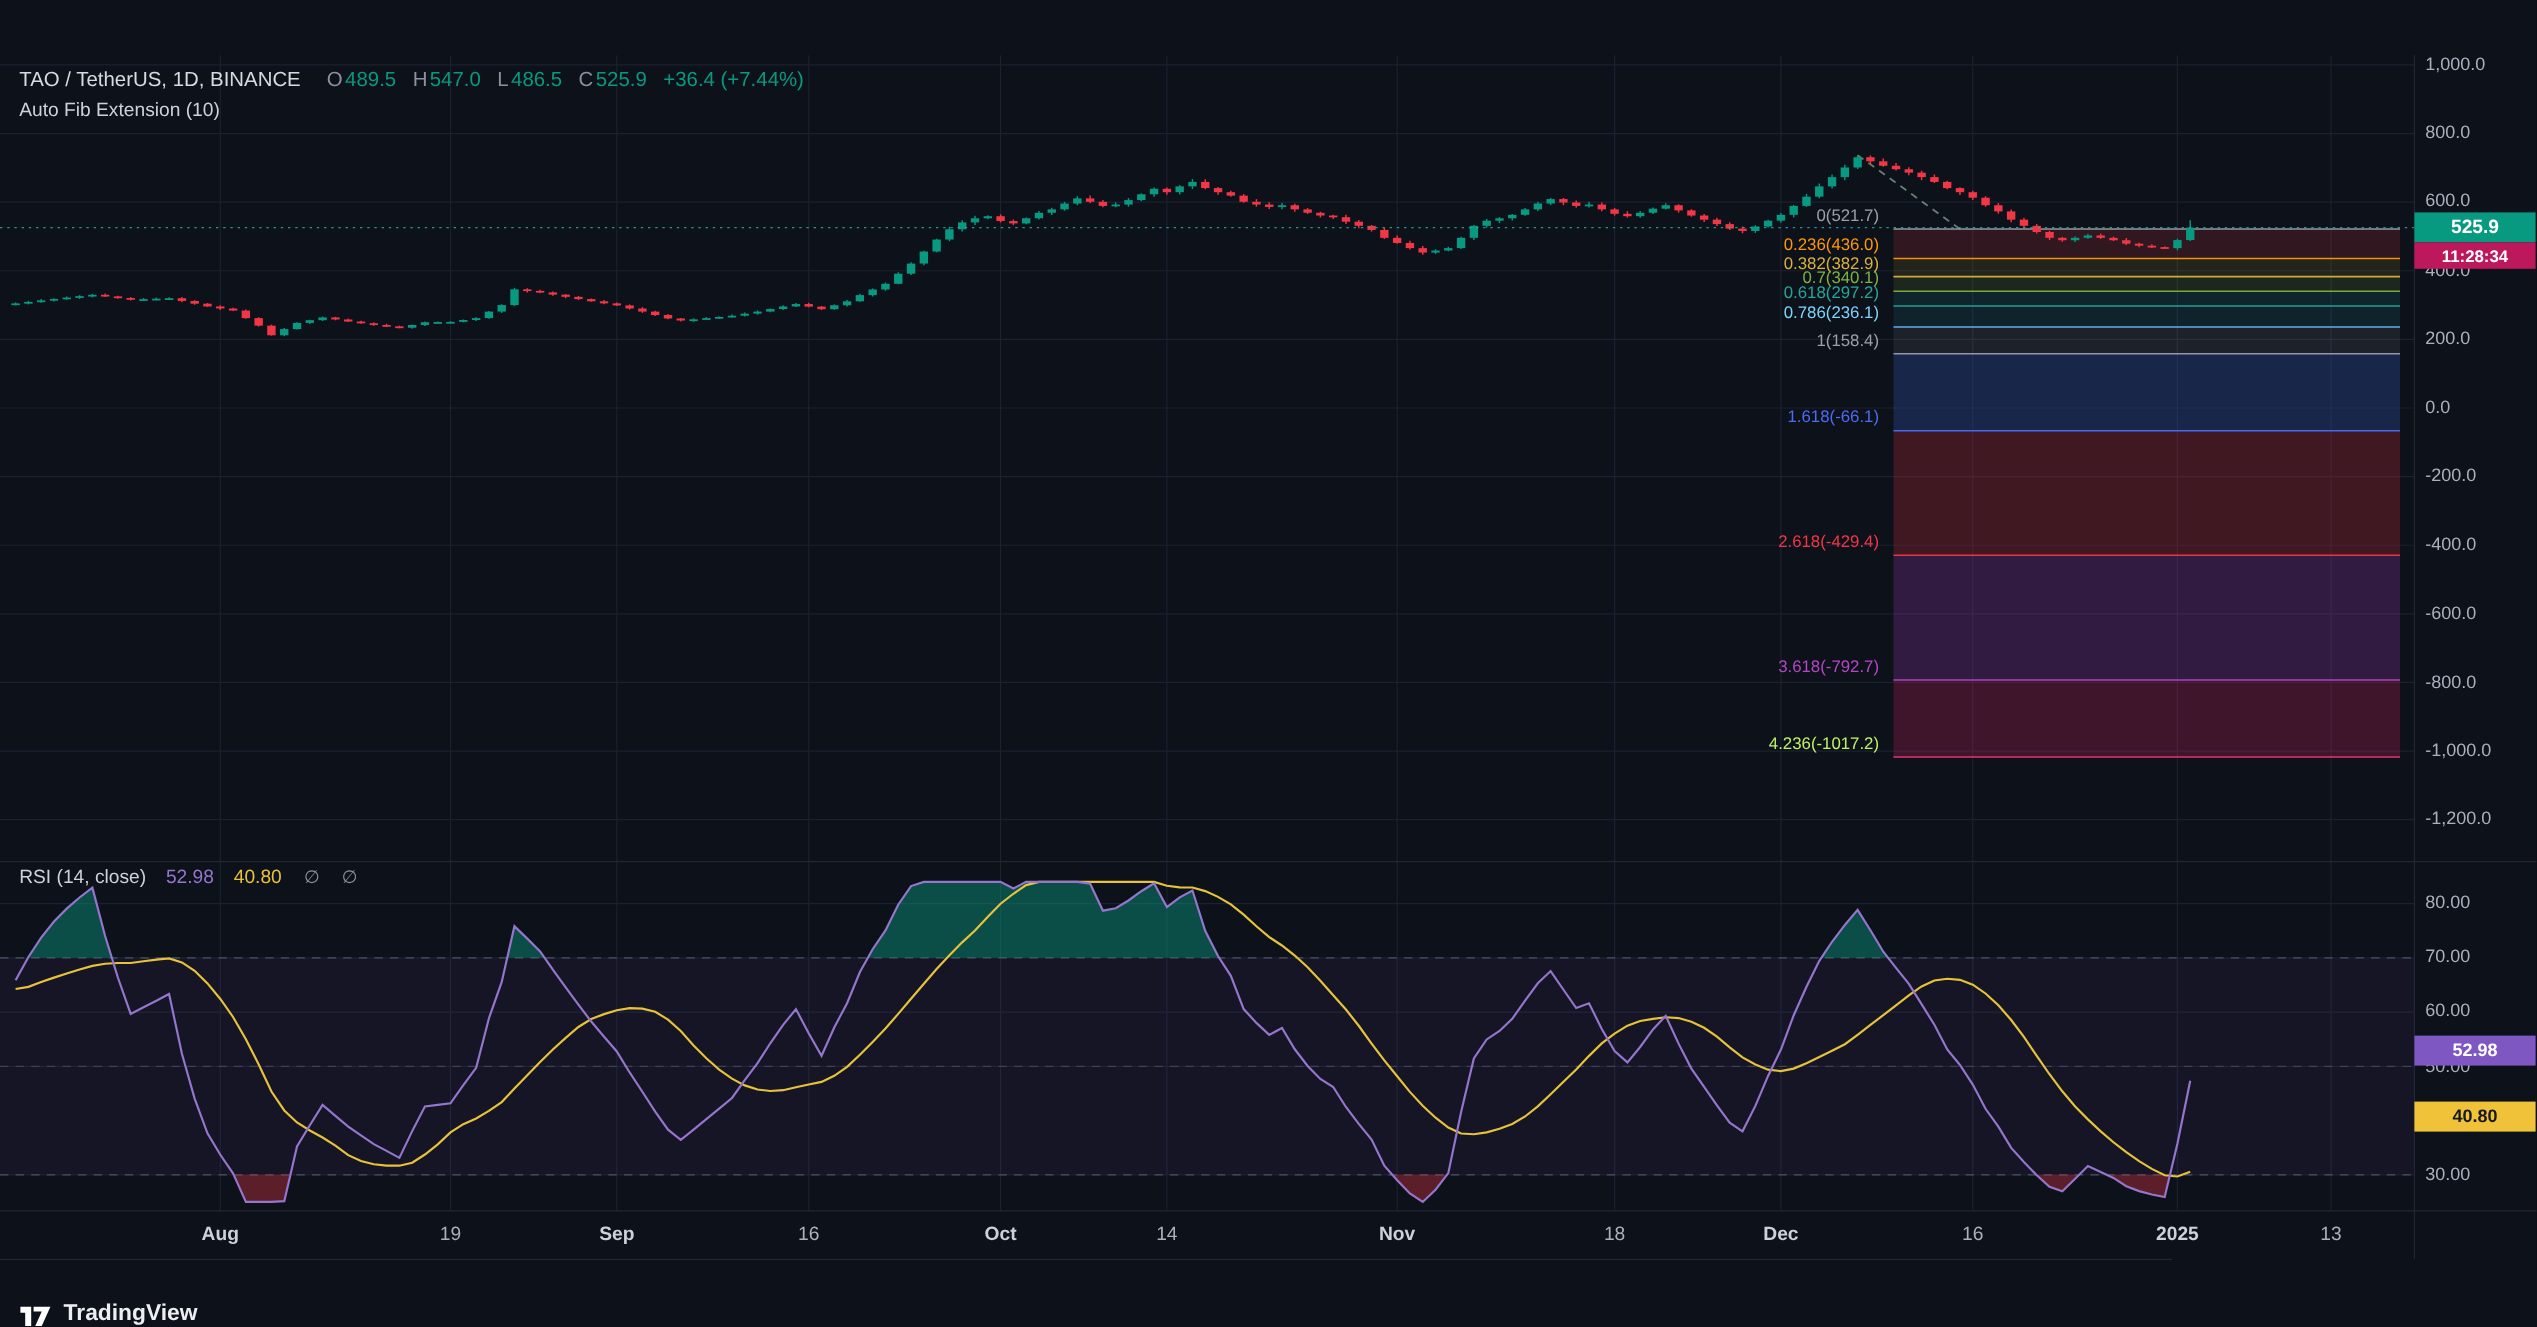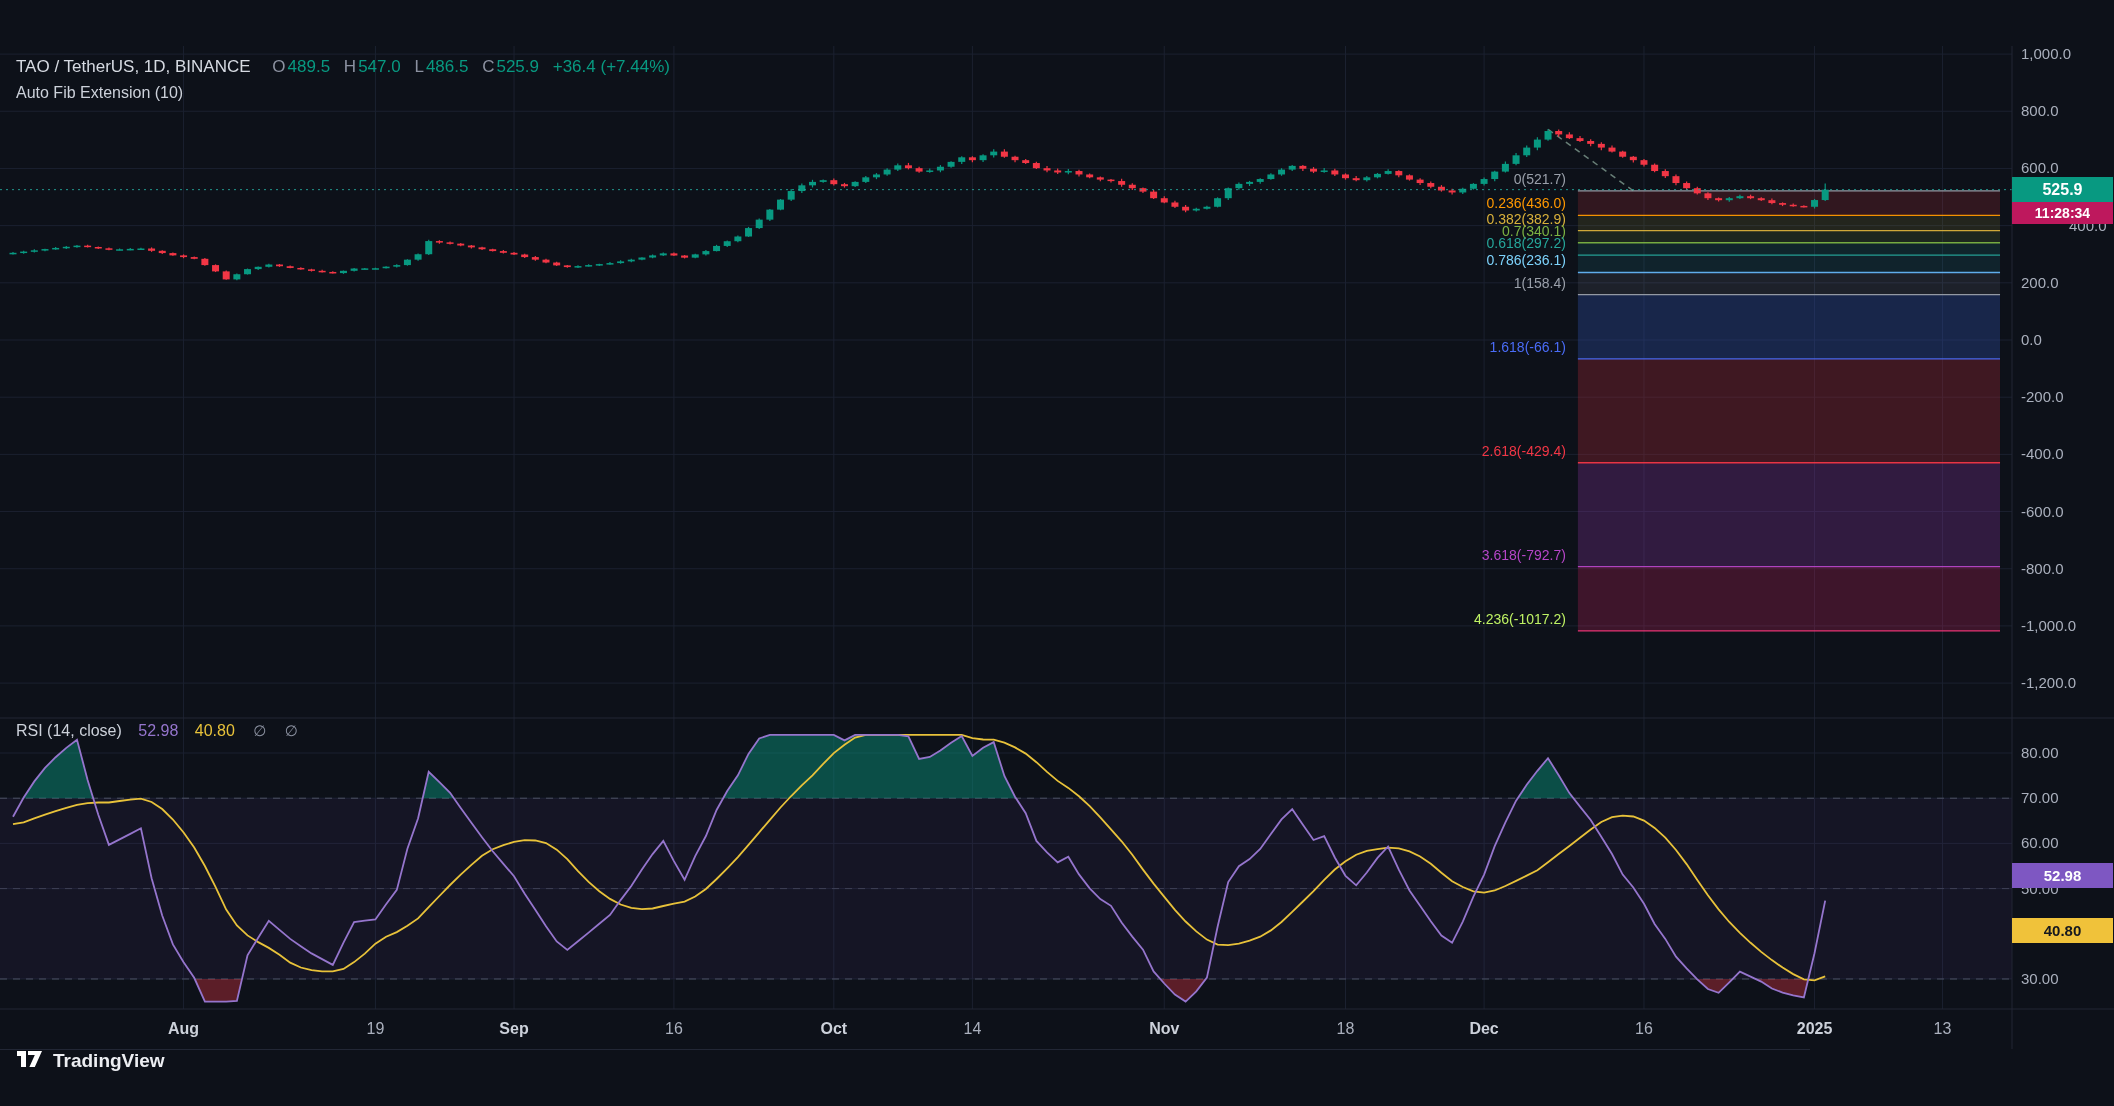--- a/index.html
+++ b/index.html
@@ -26,21 +26,21 @@
   #legendMain .val{margin-left:2px}
   #legendMain .chg{margin-left:9px}
   #legendInd{left:16px;top:84px;font-size:16px;color:#ccd1da}
   #legendRsi{left:16px;top:722px;font-size:16px;color:#ccd1da}
   #legendRsi .rsival{margin-left:12px;font-weight:500}
   #legendRsi .maval{margin-left:12px;font-weight:500}
   #legendRsi .flag{margin-left:14px;color:#8b91a0;font-size:15px}
   .hitaxis{position:absolute;z-index:5}
   #priceAxisHit{left:2012px;top:46px;width:102px;height:1003px}
   #timeAxisHit{left:0;top:1009px;width:2012px;height:40px}
-  .footer{position:absolute;left:0;top:1049px;width:1810px;height:57px;border-top:1px solid #222735;display:flex;align-items:flex-start;gap:10px;padding:0 16px;z-index:30;background:#0d1119}
+  .footer{position:absolute;left:0;top:1049px;width:1810px;height:57px;border-top:1px solid #222735;display:flex;align-items:flex-end;gap:10px;padding:0 16px;z-index:30;background:#0d1119}
   .footer .brand{color:#eceef2;font-size:19px;font-weight:700}
   .footer .logo{display:flex;align-items:center}
 </style>
 </head>
 <body>
 
 <div class="screen">
 
 
   <svg id="chart" width="2114" height="1106">
@@ -469,21 +469,21 @@
     </div>
     <div class="rsibadge" id="rsiBadge" style="top: 862.63px; background: rgb(126, 87, 194); color: rgb(255, 255, 255);">
       <span>52.98</span>
     </div>
     <div class="rsibadge" id="maBadge" style="top: 917.684px; background: rgb(240, 194, 58); color: rgb(21, 24, 31);">
       <span>40.80</span>
     </div>
   <div class="tick price" style="top: 45.1px;">1,000.0</div>
       <div class="tick price" style="top: 102.28px;">800.0</div>
       <div class="tick price" style="top: 159.46px;">600.0</div>
-      <div class="tick price" style="top: 216.64px; margin-left: 48px;">400.0</div>
+      <div class="tick price" style="top: 216.64px;">400.0</div>
       <div class="tick price" style="top: 273.82px;">200.0</div>
       <div class="tick price" style="top: 331px;">0.0</div>
       <div class="tick price" style="top: 388.18px;">-200.0</div>
       <div class="tick price" style="top: 445.36px;">-400.0</div>
       <div class="tick price" style="top: 502.54px;">-600.0</div>
       <div class="tick price" style="top: 559.72px;">-800.0</div>
       <div class="tick price" style="top: 616.9px;">-1,000.0</div>
       <div class="tick price" style="top: 674.08px;">-1,200.0</div>
       <div class="tick rsit" style="top: 744px;">80.00</div>
       <div class="tick rsit" style="top: 789.2px;">70.00</div>

